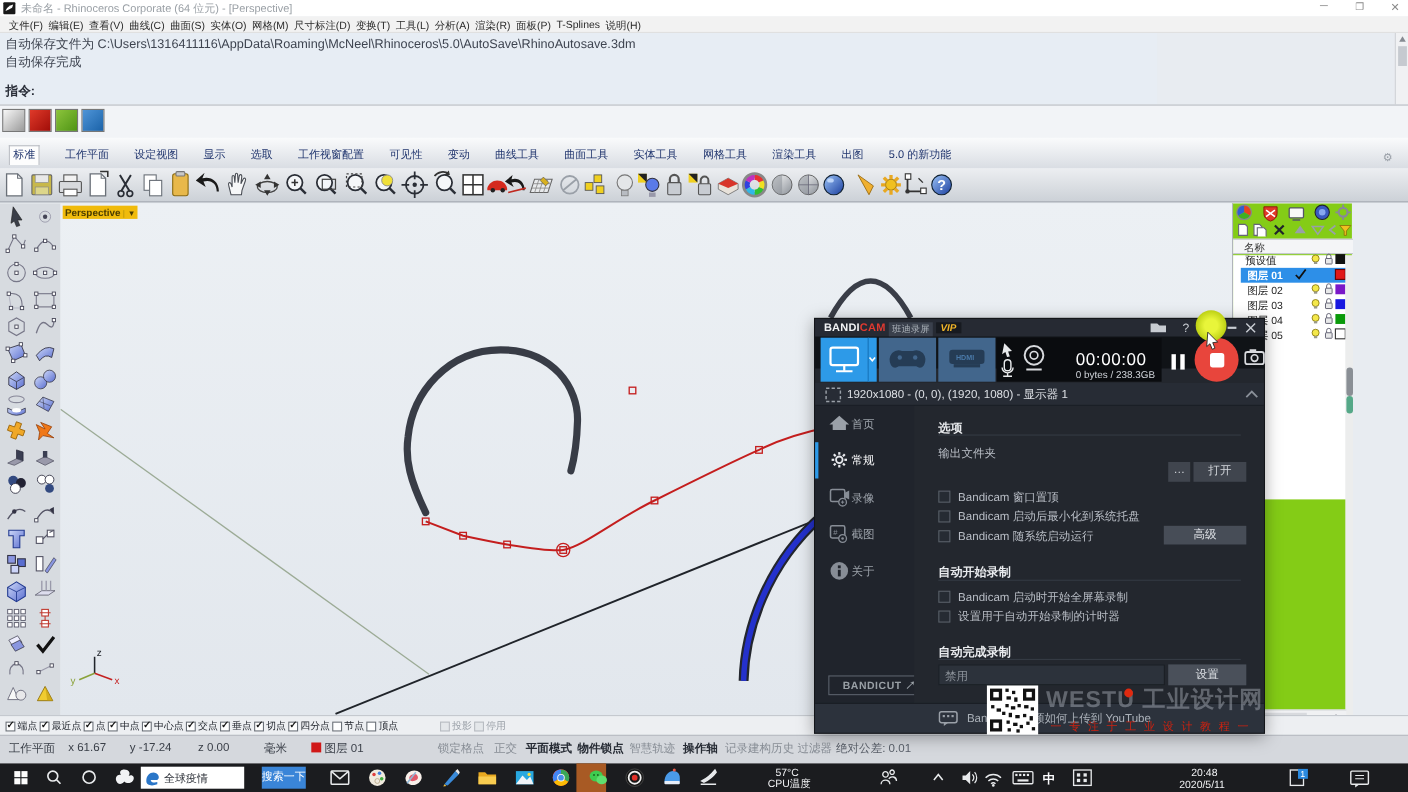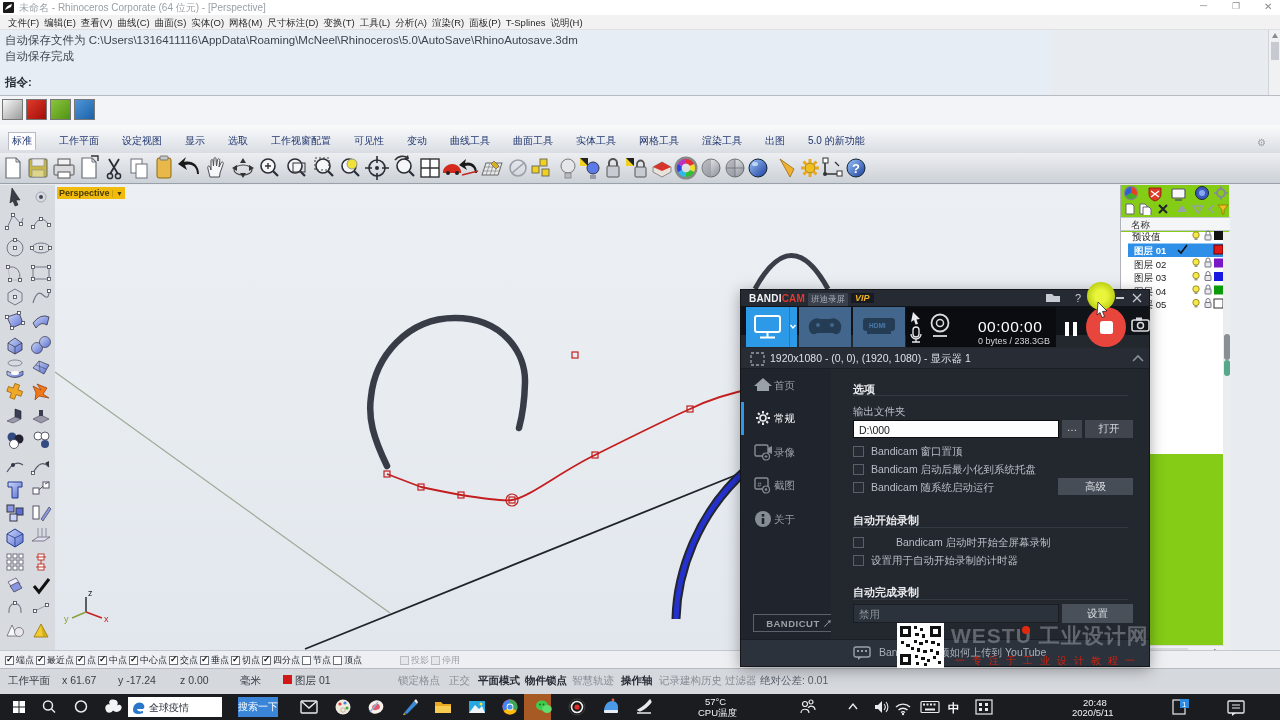--- a/index.html
+++ b/index.html
@@ -707,36 +707,33 @@
   <span style="position:absolute;left:33px;top:77px;font-size:10.5px;color:#9aa0a8;">录像</span>
   <span style="position:absolute;left:33px;top:110px;font-size:10.5px;color:#9aa0a8;">截图</span>
   <span style="position:absolute;left:33px;top:144px;font-size:10.5px;color:#9aa0a8;">关于</span>
   <div class="abs" style="left:12px;top:245px;width:93px;height:18px;border:1px solid #5a616b;color:#9aa0a6;font-size:9.5px;font-weight:bold;letter-spacing:0.5px;text-align:center;line-height:17px;">BANDICUT ↗</div>
  </div>
 
  <div class="abs" style="left:90px;top:79px;width:318px;height:270px;background:#23272e;color:#b9bec6;font-size:10.5px;">
   <span style="position:absolute;left:22px;top:13px;font-size:11px;font-weight:bold;color:#e9ebee;">选项</span>
   <div class="abs" style="left:22px;top:26px;width:275px;border-top:1px solid #343a43;"></div>
   <span style="position:absolute;left:22px;top:36px;">输出文件夹</span>
-  <div class="abs" style="left:22px;top:51px;width:206px;height:18px;background:#fdfdfd;border:1px solid #0a0c10;">
-   <span style="position:absolute;left:5px;top:2.5px;color:#16181c;">D:\000</span>
-        </div>
   <div class="abs" style="left:231px;top:51px;width:20px;height:18px;background:#40454e;color:#d2d6db;text-align:center;line-height:15px;">…</div>
   <div class="abs" style="left:254px;top:51px;width:48px;height:18px;background:#40454e;color:#d2d6db;text-align:center;line-height:17px;">打开</div>
   <div class="abs" style="left:22px;top:77px;width:11px;height:11px;background:#262b33;border:1px solid #595f68;"></div>
   <span style="position:absolute;left:40px;top:76px;">Bandicam 窗口置顶</span>
   <div class="abs" style="left:22px;top:95px;width:11px;height:11px;background:#262b33;border:1px solid #595f68;"></div>
   <span style="position:absolute;left:40px;top:94px;">Bandicam 启动后最小化到系统托盘</span>
   <div class="abs" style="left:22px;top:113px;width:11px;height:11px;background:#262b33;border:1px solid #595f68;"></div>
   <span style="position:absolute;left:40px;top:112px;">Bandicam 随系统启动运行</span>
   <div class="abs" style="left:227px;top:109px;width:75px;height:17px;background:#474d57;color:#dde0e5;text-align:center;line-height:16px;">高级</div>
   <span style="position:absolute;left:22px;top:144px;font-size:11px;font-weight:bold;color:#e9ebee;">自动开始录制</span>
   <div class="abs" style="left:22px;top:158px;width:275px;border-top:1px solid #343a43;"></div>
   <div class="abs" style="left:22px;top:168px;width:11px;height:11px;background:#262b33;border:1px solid #595f68;"></div>
-  <span style="position:absolute;left:40px;top:167px;margin-left:25px;">Bandicam 启动时开始全屏幕录制</span>
+  <span style="position:absolute;left:40px;top:167px;">Bandicam 启动时开始全屏幕录制</span>
   <div class="abs" style="left:22px;top:186px;width:11px;height:11px;background:#262b33;border:1px solid #595f68;"></div>
   <span style="position:absolute;left:40px;top:185px;">设置用于自动开始录制的计时器</span>
   <span style="position:absolute;left:22px;top:216px;font-size:11px;font-weight:bold;color:#e9ebee;text-align:center;">自动完成录制</span>
   <div class="abs" style="left:22px;top:230px;width:275px;border-top:1px solid #343a43;"></div>
   <div class="abs" style="left:22px;top:235px;width:206px;height:19px;background:#2c323b;border:1px solid #1a1e24;">
    <span style="position:absolute;left:5px;top:3px;color:#8f959d;">禁用</span>
         </div>
   <div class="abs" style="left:231px;top:235px;width:71px;height:19px;background:#4a505a;color:#dde0e5;text-align:center;line-height:18px;">设置</div>
  </div>
 

